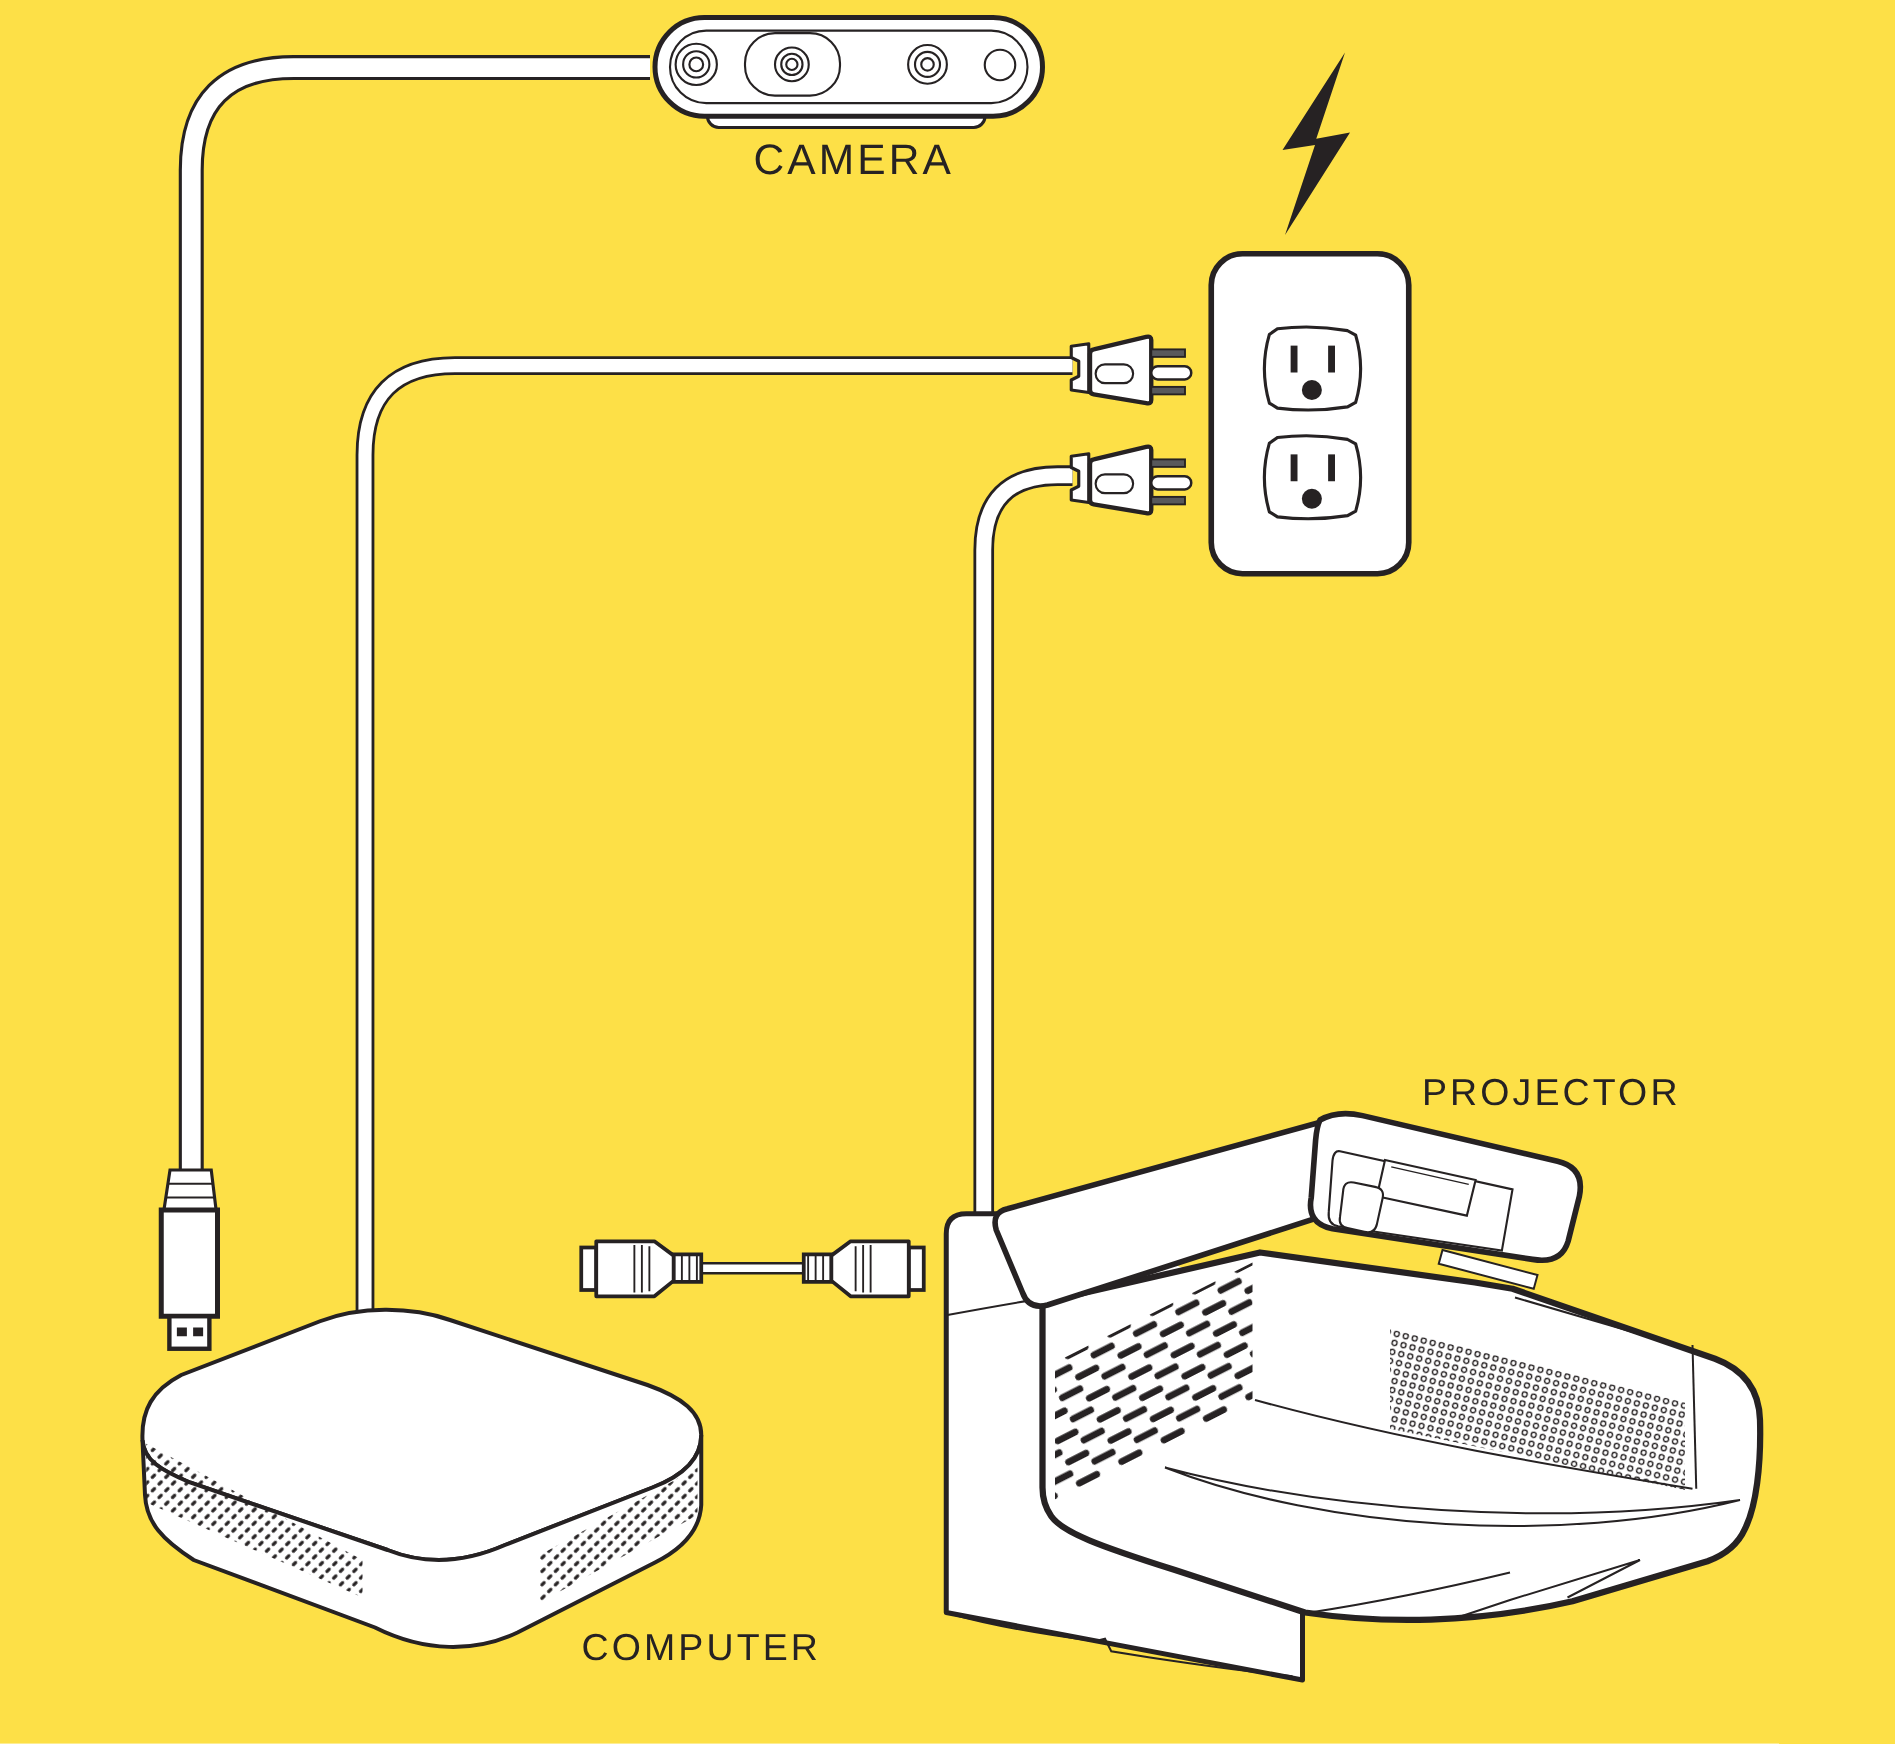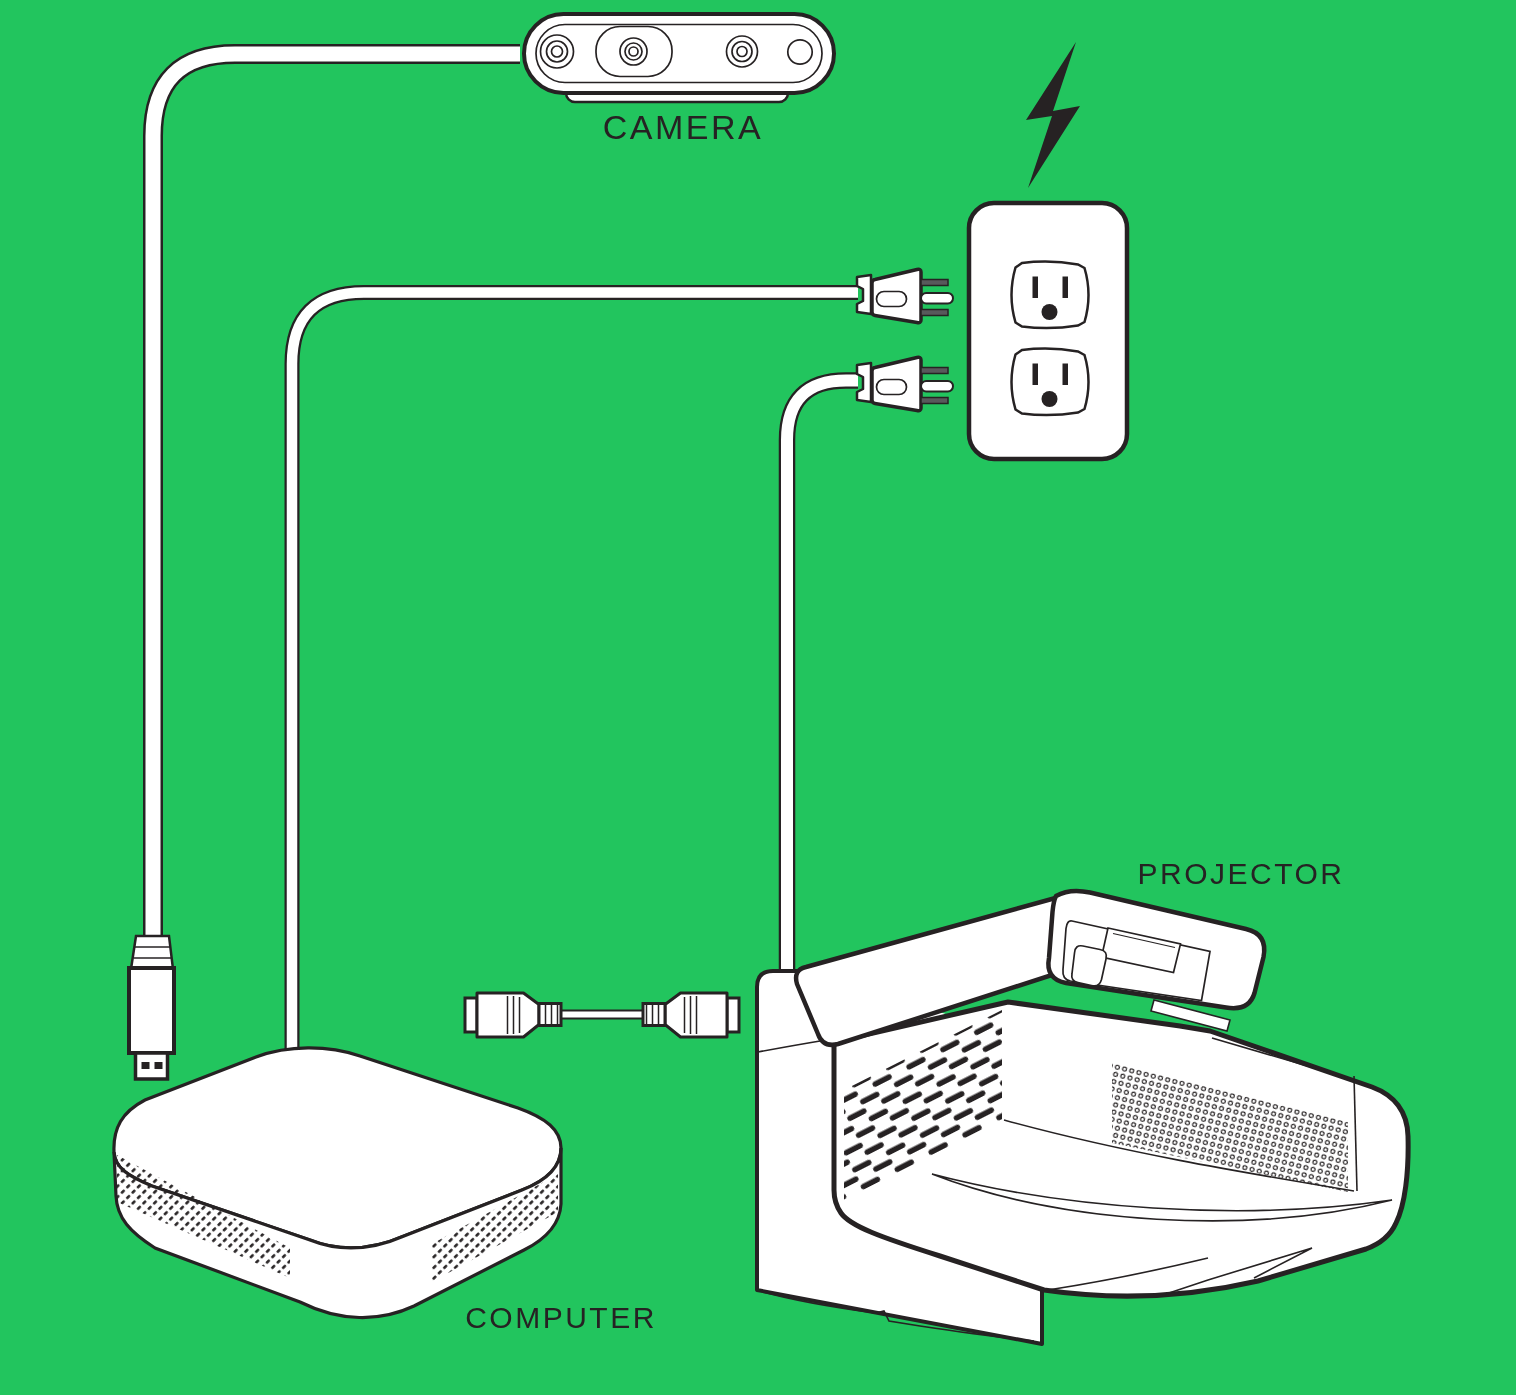--- a/index.html
+++ b/index.html
@@ -1,16 +1,16 @@
 <!DOCTYPE html>
 <html><head>
 <meta charset="utf-8">
 <style>
   html,body{margin:0;padding:0;background:#ffffff;}
-  #stage{position:relative;width:1516px;height:1395px;background:#22c55e;overflow:hidden;}
+  #stage{position:relative;width:1516px;height:1395px;background:#fde047;overflow:hidden;}
   svg{display:block;}
   text{font-family:"Liberation Sans", sans-serif;fill:#262223;}
   .lbl{font-size:30px;letter-spacing:2.5px;}
   .lbl-big{font-size:34px;letter-spacing:2.5px;}
 </style>
 </head>
 <body>
 
 <div id="stage">
 <svg width="1516" height="1395" viewBox="0 0 1516 1395" xmlns="http://www.w3.org/2000/svg">

